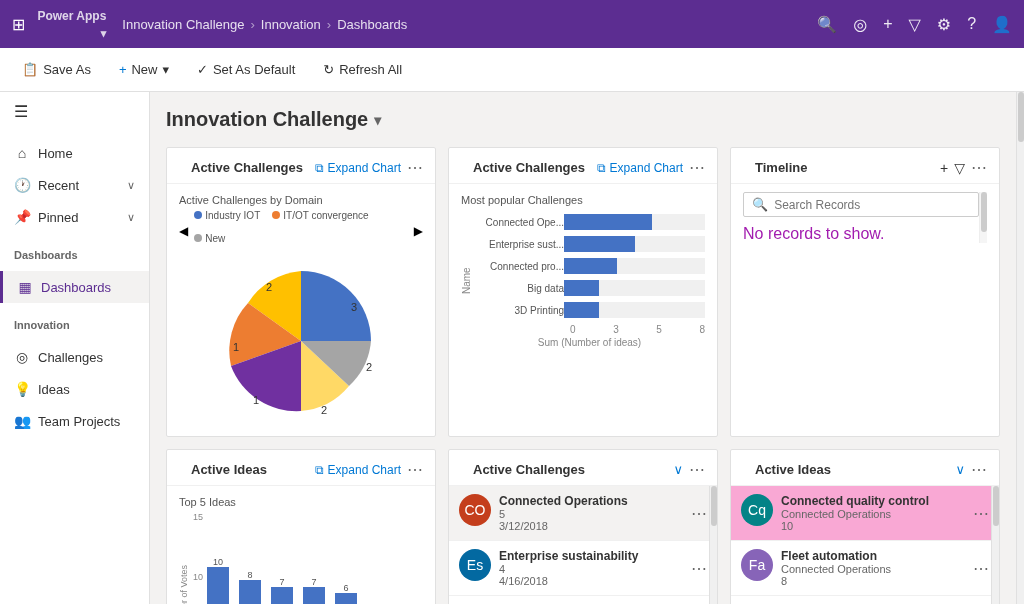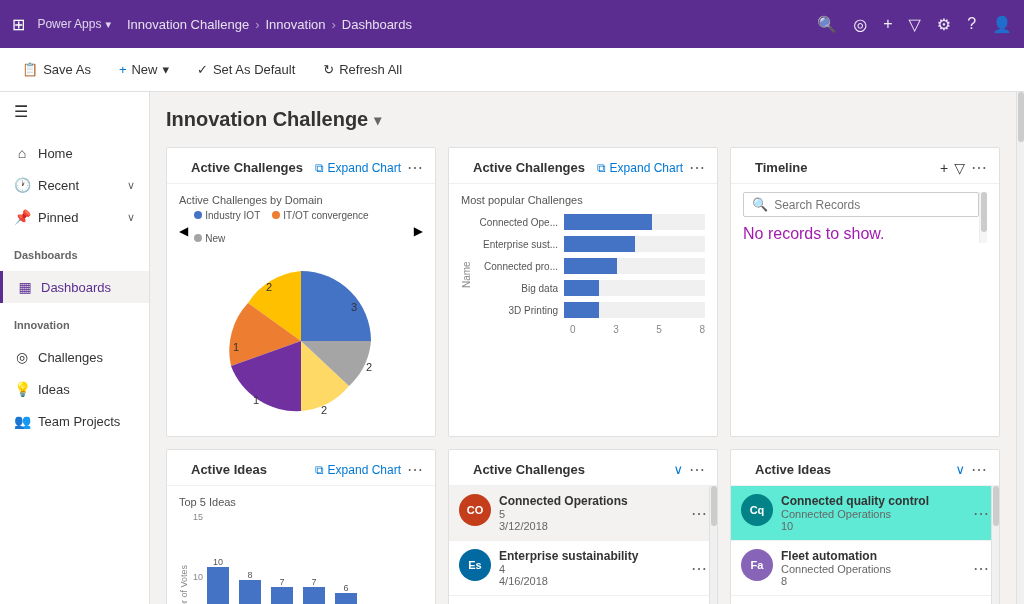--- a/index.html
+++ b/index.html
@@ -9,21 +9,21 @@
     .top-nav {
       background: #5c2d91;
       color: white;
       height: 48px;
       display: flex;
       align-items: center;
       padding: 0 12px;
       gap: 8px;
     }
     .top-nav-grid-icon { font-size: 16px; cursor: pointer; margin-right: 4px; }
-    .top-nav-app-name { font-size: 16px; font-weight: 400; display: flex; align-items: flex-end; gap: 4px; }
+    .top-nav-app-name { font-size: 16px; font-weight: 700; display: flex; align-items: flex-end; gap: 4px; flex-direction: column; }
     .top-nav-app-name span { font-size: 12px; opacity: 0.8; }
     .top-nav-breadcrumb { display: flex; align-items: center; gap: 6px; font-size: 13px; color: rgba(255,255,255,0.85); margin-left: 8px; }
     .top-nav-breadcrumb .sep { opacity: 0.6; }
     .top-nav-right { margin-left: auto; display: flex; align-items: center; gap: 16px; }
     .top-nav-right .icon-btn { color: white; cursor: pointer; font-size: 16px; opacity: 0.9; }
 
     
     .toolbar {
       background: white;
       border-bottom: 1px solid #e0e0e0;
@@ -119,21 +119,21 @@
     
     .chart-legend {
       display: flex; gap: 12px; font-size: 10px; color: #555; margin-bottom: 8px; flex-wrap: wrap;
     }
     .legend-dot { width: 8px; height: 8px; border-radius: 50%; display: inline-block; margin-right: 3px; }
     .pie-container { display: flex; justify-content: center; align-items: center; position: relative; margin-top: 4px; }
 
     
     .bar-chart-h { width: 100%; }
     .bar-row { display: flex; align-items: center; margin-bottom: 6px; }
-    .bar-label { width: 90px; font-size: 10px; color: #555; text-align: right; padding-right: 6px; flex-shrink: 0; white-space: nowrap; overflow: hidden; text-overflow: ellipsis; }
+    .bar-label { width: 90px; font-size: 10px; color: #555; text-align: right; padding-right: 0; flex-shrink: 0; white-space: nowrap; overflow: hidden; text-overflow: ellipsis; }
     .bar-track { flex: 1; background: #f0f0f0; height: 16px; position: relative; }
     .bar-fill { height: 100%; background: #4472c4; }
     .chart-axis { display: flex; justify-content: space-between; font-size: 10px; color: #888; margin-top: 4px; padding-left: 96px; }
     .chart-xlabel { text-align: center; font-size: 10px; color: #888; margin-top: 2px; }
 
     
     .timeline-card .card-body { padding: 8px 12px; }
     .timeline-search {
       display: flex; align-items: center; gap: 6px;
       border: 1px solid #ccc; border-radius: 2px; padding: 4px 8px;
@@ -153,25 +153,25 @@
       gap: 12px;
       margin-top: 12px;
     }
     .card-bottom { background: white; border: 1px solid #e0e0e0; border-radius: 2px; min-height: 190px; display: flex; flex-direction: column; overflow: hidden; }
 
     
     .list-item-row {
       display: flex; align-items: flex-start; gap: 8px;
       padding: 8px 10px; border-bottom: 1px solid #f0f0f0; cursor: pointer;
     }
-    .list-item-row:first-child { background: #5eead4; }
+    .list-item-row:first-child { background: #f9a8d4; }
     .avatar {
       width: 32px; height: 32px; border-radius: 50%;
       display: flex; align-items: center; justify-content: center;
-      font-size: 11px; font-weight: 700; color: white; flex-shrink: 0;
+      font-size: 14px; font-weight: 400; color: white; flex-shrink: 0;
     }
     .list-item-text { flex: 1; }
     .list-item-title { font-size: 12px; font-weight: 600; color: #333; }
     .list-item-sub { font-size: 11px; color: #666; }
     .list-item-more { font-size: 16px; color: #666; cursor: pointer; align-self: center; }
     .vbars-row { display: flex; align-items: flex-end; gap: 8px; height: 80px; }
     .vbar-col { display: flex; flex-direction: column; align-items: center; }
     .vbar-fill { background: #4472c4; width: 22px; }
 
     .scrollbar-area { width: 8px; background: #f0f0f0; border-left: 1px solid #e0e0e0; position: relative; }
@@ -377,20 +377,21 @@
                   <div class="bar-fill" style="width:25%;"></div>
 
                 </div>
               </div>
               <div class="chart-axis">
                 <span>0</span>
                 <span>3</span>
                 <span>5</span>
                 <span>8</span>
               </div>
+              <div class="chart-xlabel">Sum (Number of ideas)</div>
             </div>
           </div>
         </div>
       </div>
 
       <div class="card timeline-card">
         <div class="card-header">
           <span class="card-title">Timeline</span>
           <span style="font-size:14px;color:#333;cursor:pointer;">+</span>
           <span style="font-size:14px;color:#333;cursor:pointer;">▽</span>

